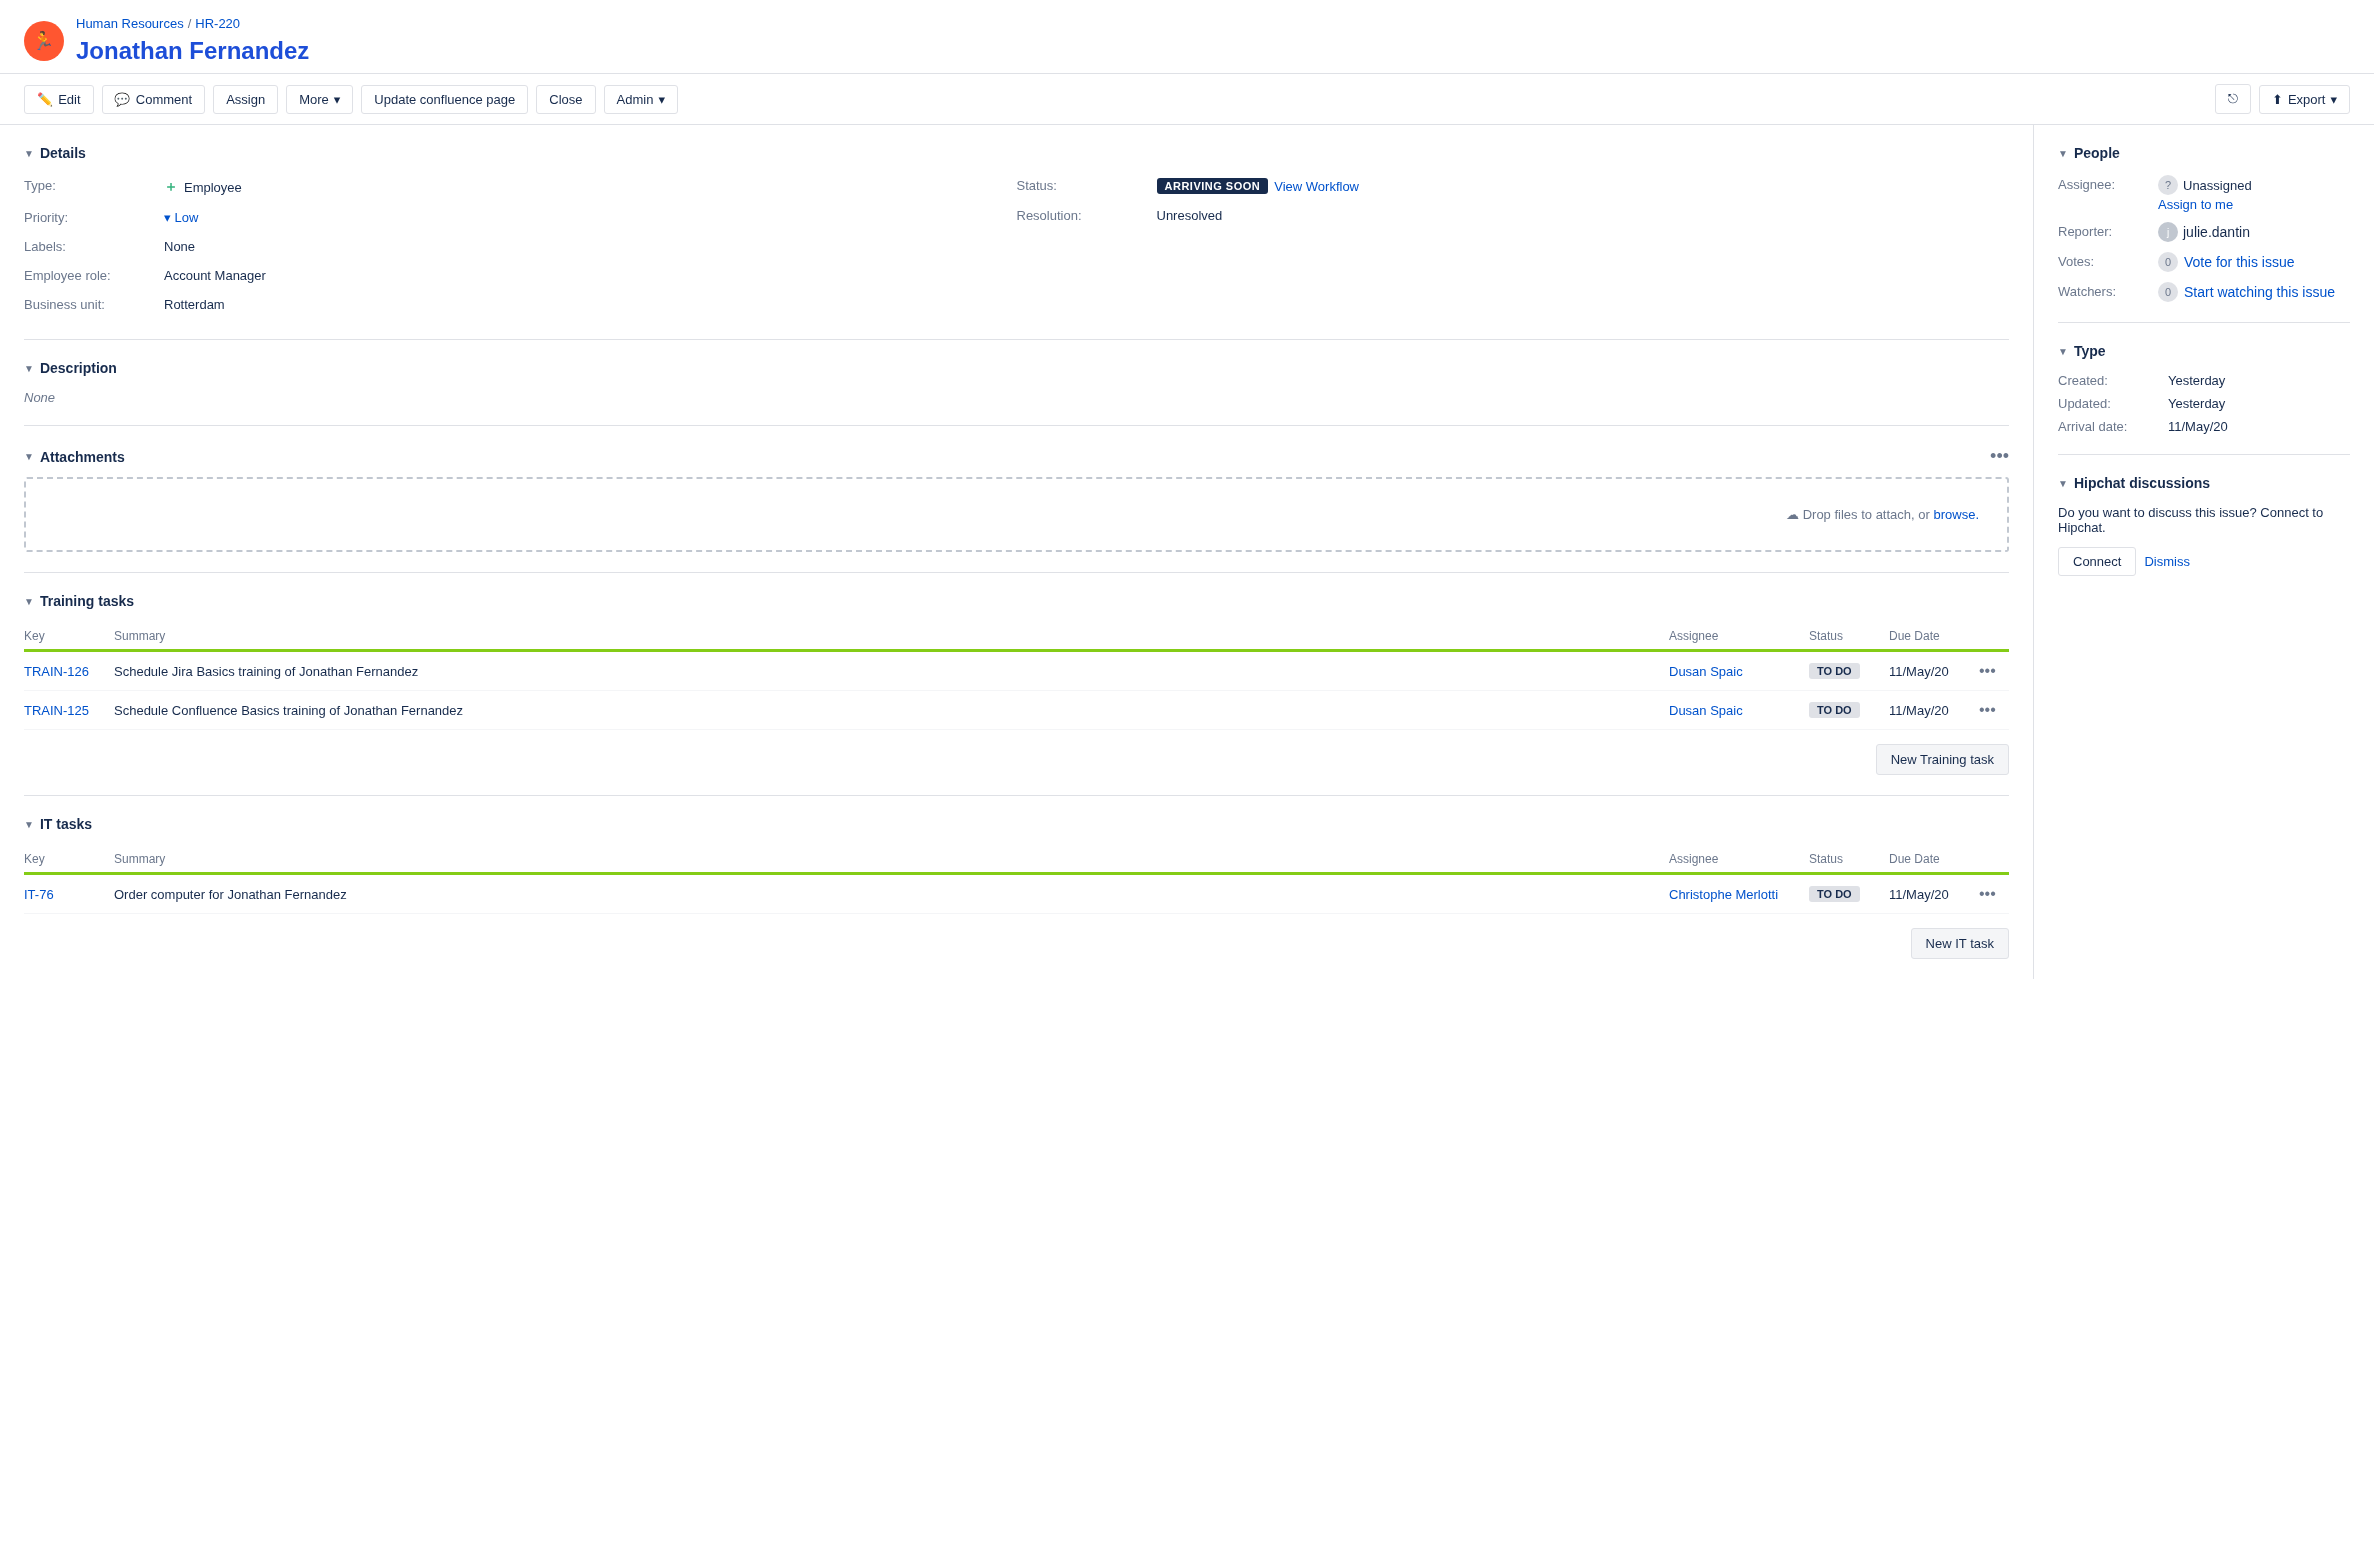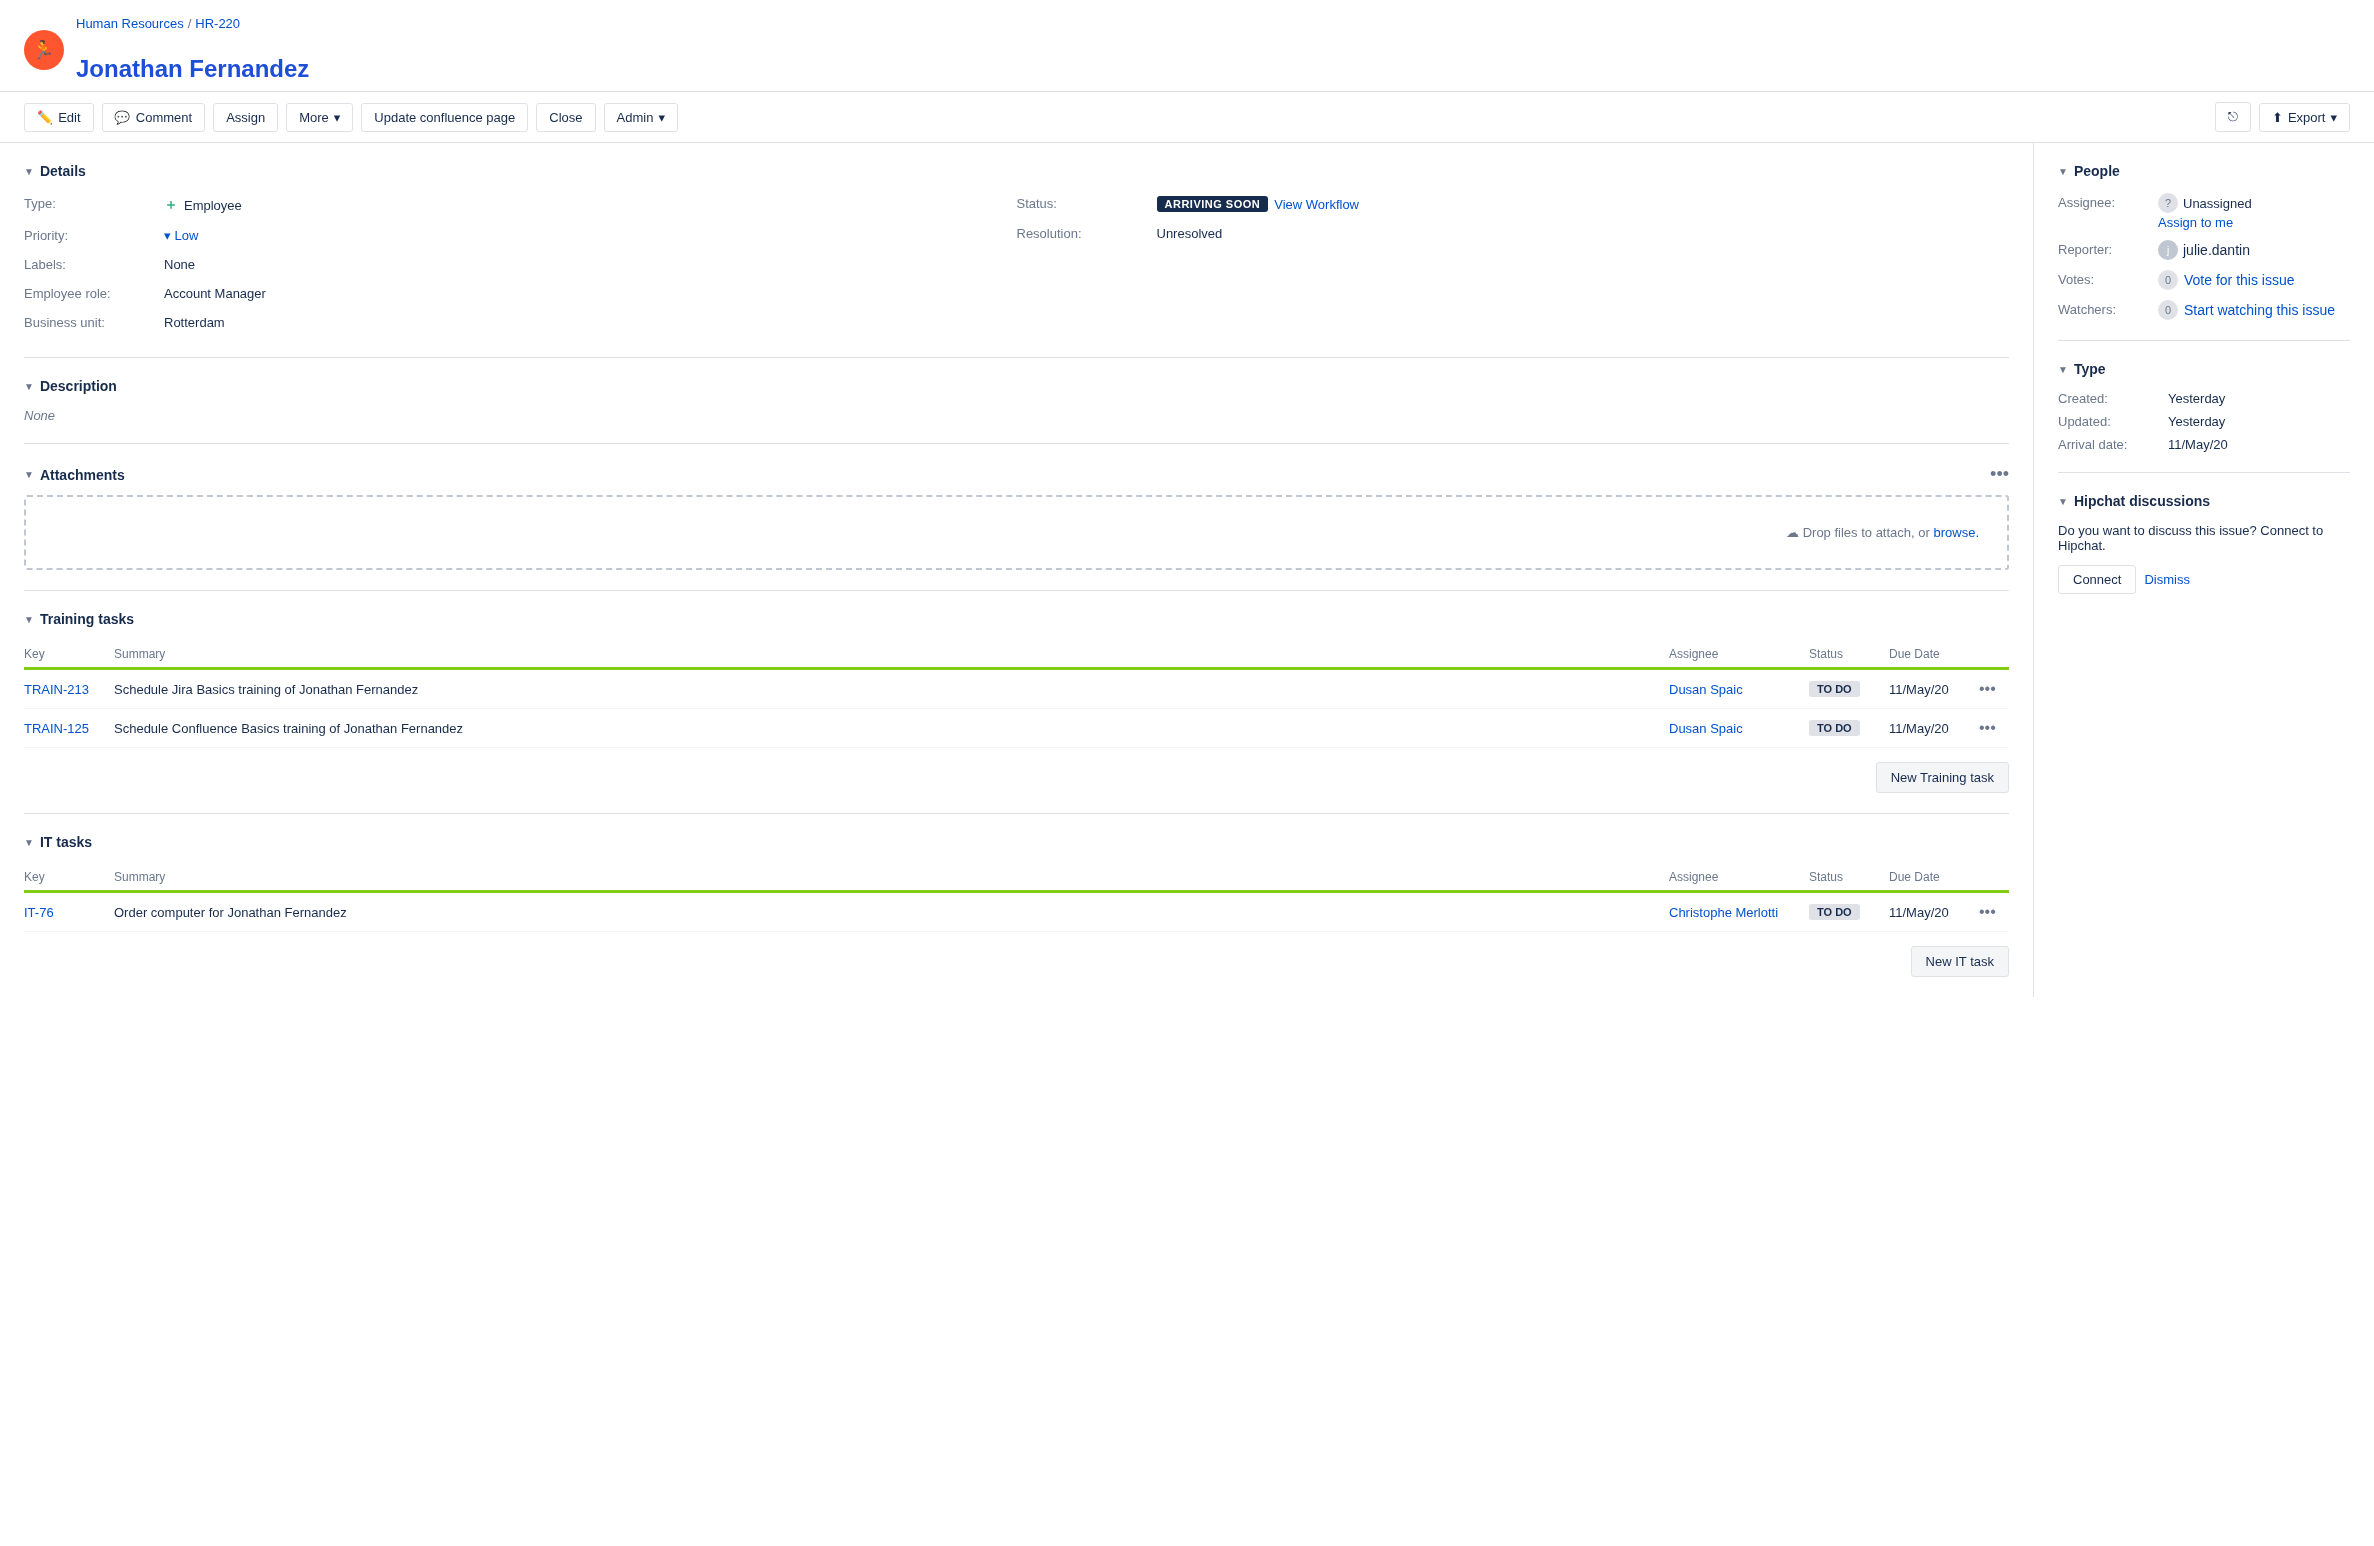--- a/index.html
+++ b/index.html
@@ -1,20 +1,20 @@
 <!DOCTYPE html>
 <html><head>
   <meta charset="utf-8">
   <style>
     * { box-sizing: border-box; margin: 0; padding: 0; }
     body { font-family: -apple-system, BlinkMacSystemFont, 'Segoe UI', Arial, sans-serif; font-size: 14px; color: #172b4d; background: #fff; }
 
     
     .page-header { padding: 16px 24px 8px 24px; border-bottom: 1px solid #dfe1e6; }
-    .breadcrumb { font-size: 13px; color: #0052cc; margin-bottom: 24px; display: flex; gap: 4px; }
+    .breadcrumb { font-size: 13px; color: #0052cc; margin-bottom: 6px; display: flex; gap: 4px; }
     .breadcrumb a { color: #0052cc; text-decoration: none; }
     .breadcrumb span { color: #6b778c; }
     .page-title-row { display: flex; align-items: center; gap: 12px; }
     .logo-icon { width: 40px; height: 40px; background: #ff5630; border-radius: 50%; display: flex; align-items: center; justify-content: center; color: white; font-size: 18px; flex-shrink: 0; }
     .page-title { font-size: 24px; font-weight: 600; color: #1d4ed8; }
 
     
     .toolbar { display: flex; align-items: center; gap: 8px; padding: 10px 24px; border-bottom: 1px solid #dfe1e6; }
     .toolbar-btn { padding: 6px 12px; border: 1px solid #dfe1e6; border-radius: 3px; background: #fff; cursor: pointer; font-size: 13px; color: #172b4d; display: flex; align-items: center; gap: 5px; }
     .toolbar-right { margin-left: auto; display: flex; align-items: center; gap: 8px; }
@@ -238,21 +238,21 @@
             <th class="key-col">Key</th>
             <th>Summary</th>
             <th class="assignee-col">Assignee</th>
             <th class="status-col">Status</th>
             <th class="date-col">Due Date</th>
             <th class="actions-col"></th>
           </tr>
         </thead>
         <tbody id="training-tasks-body">
         <tr>
-      <td><a href="#">TRAIN-213</a></td>
+      <td><a href="#">TRAIN-126</a></td>
       <td>Schedule Jira Basics training of Jonathan Fernandez</td>
       <td><a href="#" style="color:#0052cc">Dusan Spaic</a></td>
       <td><span class="badge-todo">TO DO</span></td>
       <td>11/May/20</td>
       <td><span class="task-actions">•••</span></td>
     </tr>
             <tr>
       <td><a href="#">TRAIN-125</a></td>
       <td>Schedule Confluence Basics training of Jonathan Fernandez</td>
       <td><a href="#" style="color:#0052cc">Dusan Spaic</a></td>

